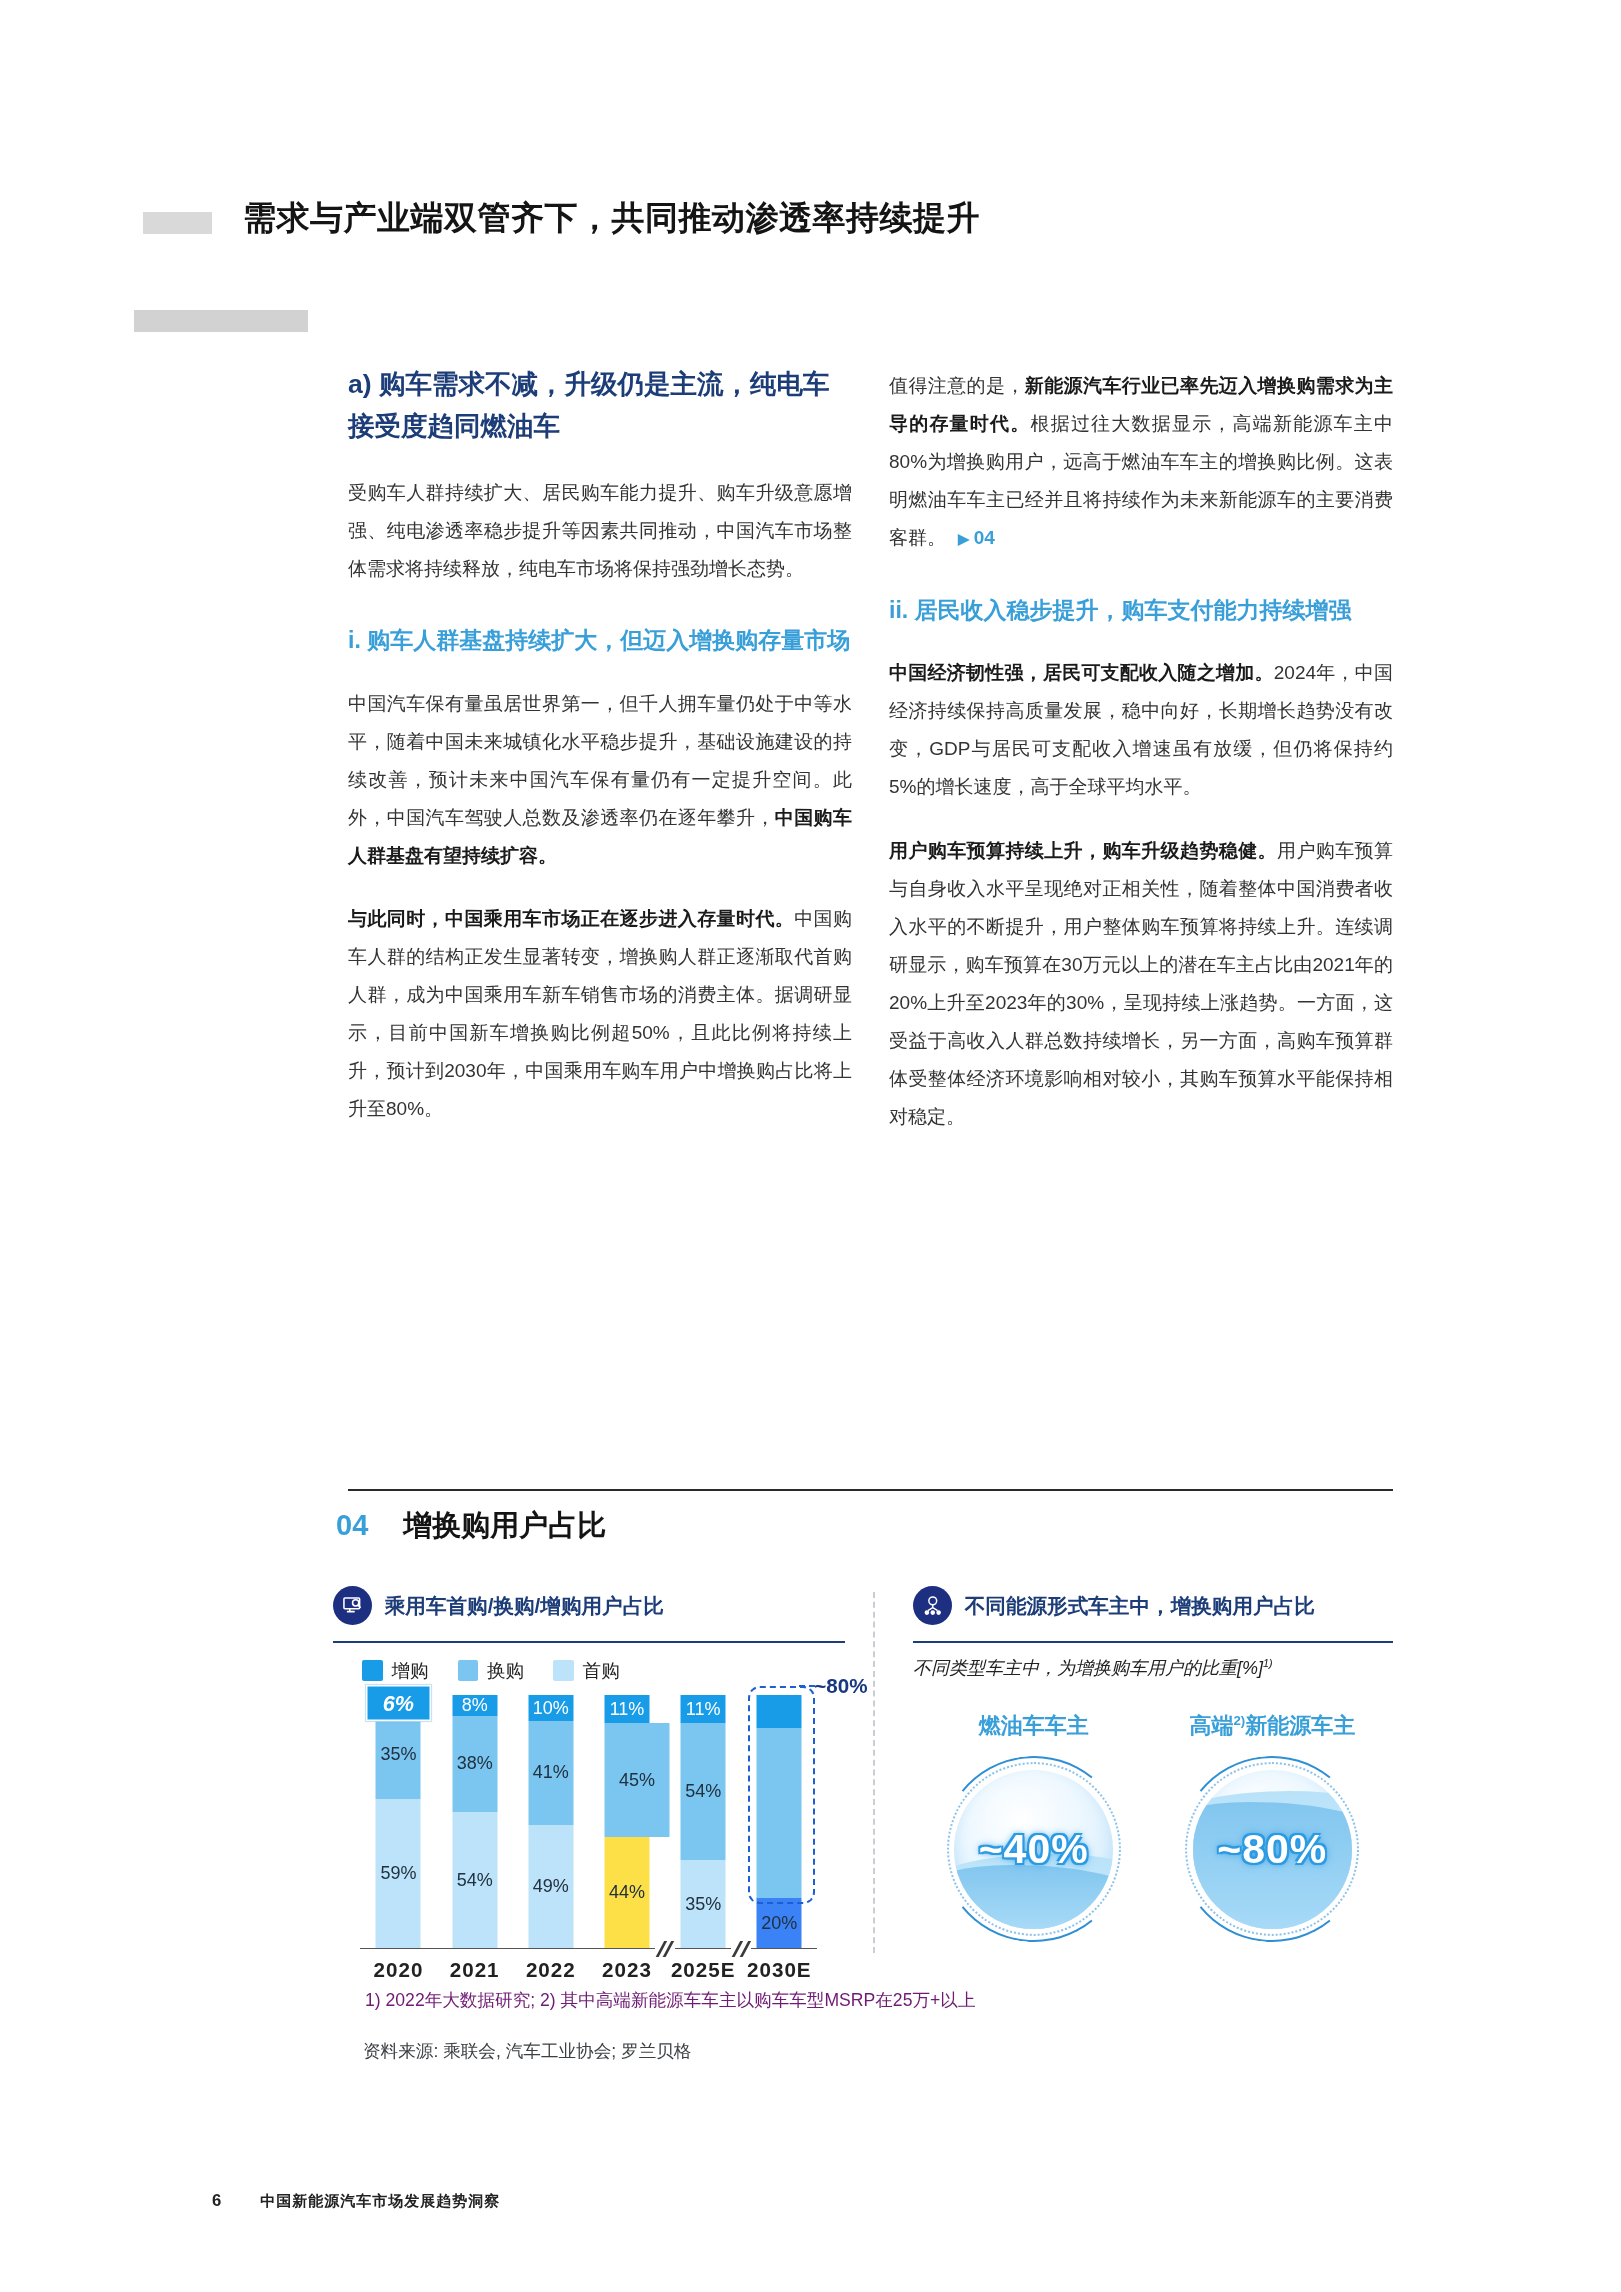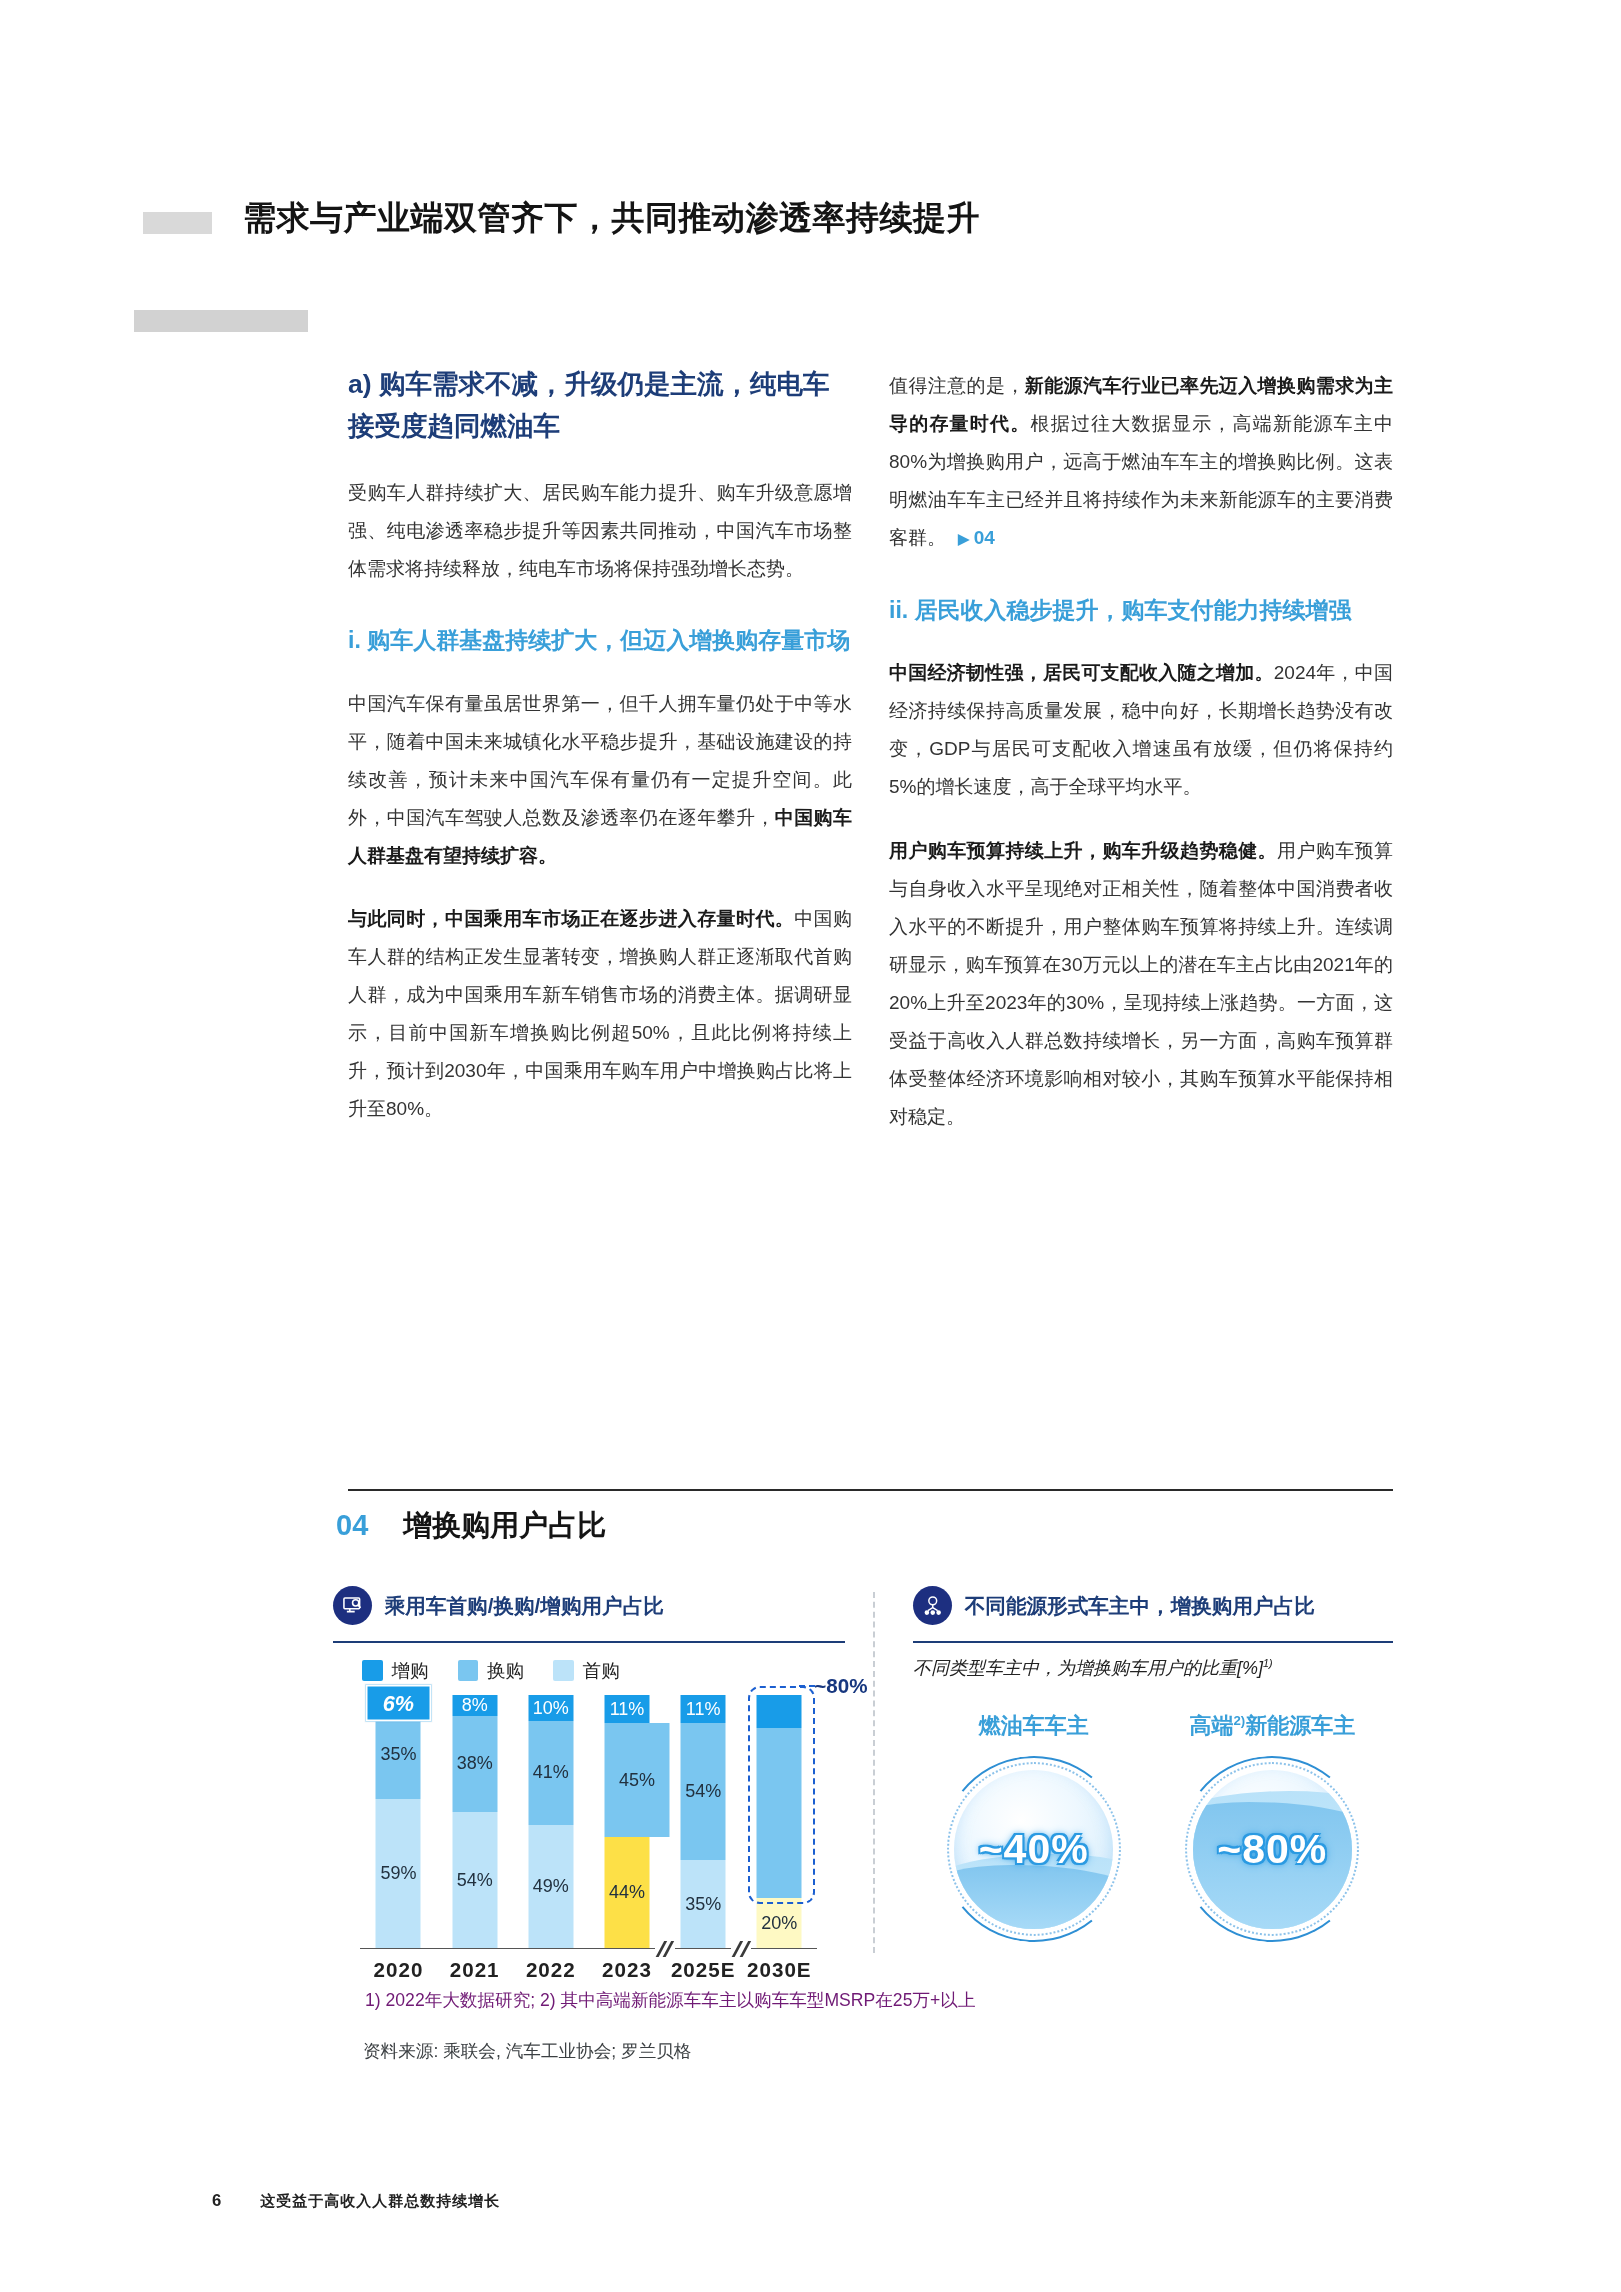--- a/index.html
+++ b/index.html
@@ -216,21 +216,21 @@
                 </div>
                 <div class="seg" style="height: 35%; background: rgb(188, 227, 249);">
                   <div class="seg-label dark">35%</div>
                 </div>
               </div>
             </div>
             <div class="bar-slot">
               <div class="bar">
                 <div class="seg" style="height: 13%; background: rgb(24, 156, 232);"></div>
                 <div class="seg" style="height: 67%; background: rgb(122, 198, 240);"></div>
-                <div class="seg" style="height: 20%; background: #fef9c3;">
+                <div class="seg" style="height: 20%; background: #3b82f6;">
                   <div class="seg-label dark">20%</div>
                 </div>
               </div>
               <div class="dash-box" style="bottom: calc(20% - 5.9px); top: -9.8px;"></div>
               <div class="dash-lead"></div>
               <div class="dash-label">~80%</div>
             </div>
             <div class="axis-break" style="left: calc(66.6667% - 9.8px);">
               <div class="slash"></div>
               <div class="slash"></div>
@@ -299,17 +299,17 @@
         </div>
     </div>
 
   </div>
 
   <div class="footnote">1) 2022年大数据研究; 2) 其中高端新能源车车主以购车车型MSRP在25万+以上</div>
   <div class="source">资料来源: 乘联会, 汽车工业协会; 罗兰贝格</div>
 
   <div class="footer">
     <span class="footer-num">6</span>
-    <span class="footer-title">这受益于高收入人群总数持续增长</span>
+    <span class="footer-title">中国新能源汽车市场发展趋势洞察</span>
   </div>
 
 </div>
 
 
 </body></html>

